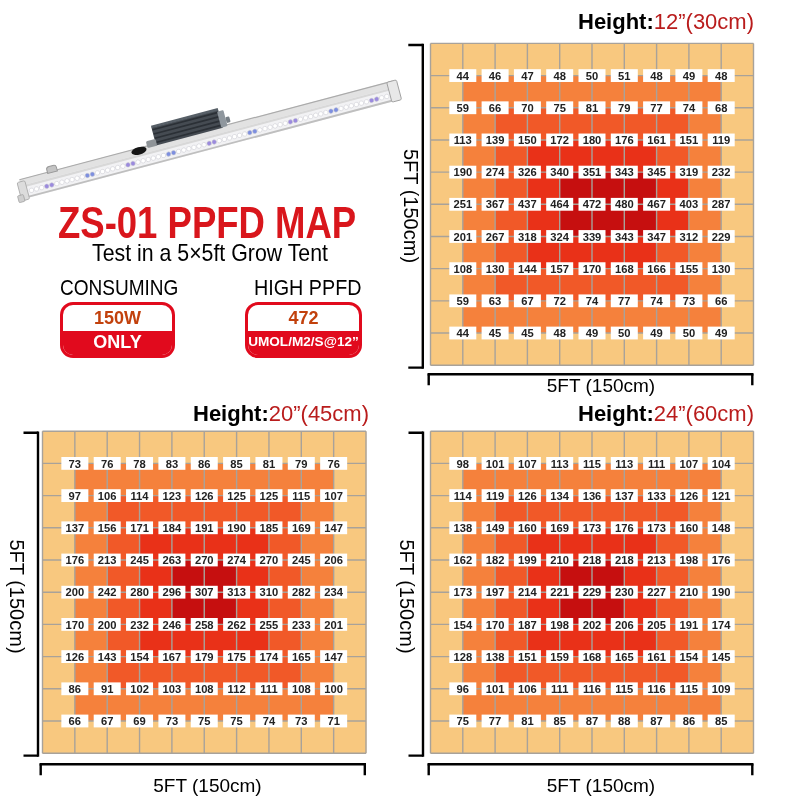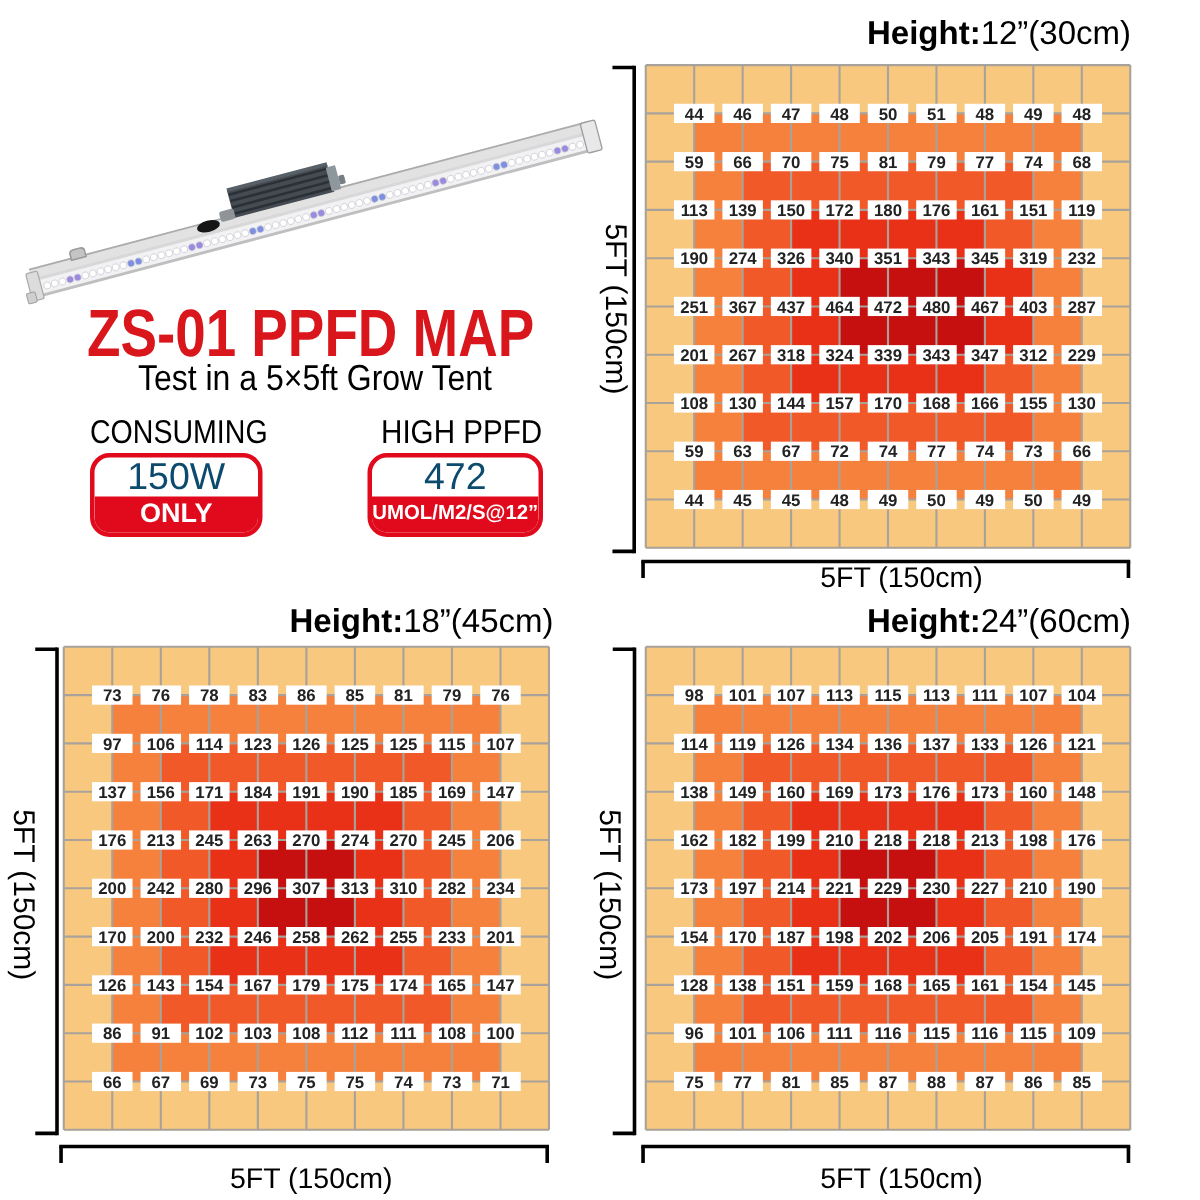--- a/index.html
+++ b/index.html
@@ -1,20 +1,20 @@
 <!DOCTYPE html>
 <html><head><meta charset="utf-8">
 <style>
 html,body{margin:0;padding:0;background:#fff;width:800px;height:800px;font-family:"Liberation Sans",sans-serif;}
 *{box-sizing:border-box;}
 .abs{position:absolute;}
 .title-line{white-space:nowrap;font-weight:bold;color:#000;font-size:22px;}
-.title-line .red{color:#000000;font-weight:normal;}
+.title-line .red{color:#b91c1c;font-weight:normal;}
 .badge{position:absolute;border:3px solid #e10a1d;border-radius:13px;background:#fff;overflow:hidden;text-align:center;}
-.badge .top{color:#0c4a6e;font-weight:normal;font-size:25px;line-height:27px;height:25.8px;}
+.badge .top{color:#c2410c;font-weight:bold;font-size:18px;line-height:27px;height:25.8px;}
 .badge .bot{background:#e10a1d;color:#fff;font-weight:bold;height:100%;}
 </style></head>
 <body>
 <svg width="800" height="800" viewBox="0 0 800 800" font-family="Liberation Sans, sans-serif" style="position:absolute;left:0;top:0">
     <g transform="translate(20 186) rotate(-14.8)">
       <rect x="1" y="-6.5" width="386" height="7" fill="#e2e2e2"></rect>
       <rect x="1" y="-6.8" width="386" height="1.2" fill="#ababab"></rect>
       <rect x="0" y="0" width="388.0" height="13.5" rx="1.5" fill="#f2f2f4"></rect>
       <rect x="0" y="0" width="388.0" height="2.2" fill="#d8d8d8"></rect>
       <rect x="0" y="11.6" width="388.0" height="1.9" rx="0.9" fill="#bfbfbf"></rect>
@@ -903,21 +903,21 @@
     <text x="9.5" y="596.5" transform="rotate(90 9.5 596.5)" text-anchor="middle" font-size="20" fill="#000">5FT (150cm)</text>
     <text x="207.5" y="792" text-anchor="middle" font-size="19" fill="#000">5FT (150cm)</text>
     <path d="M423.0 431.6V756.8" stroke="#000" stroke-width="2.4" fill="none"></path>
     <path d="M423.0 432.8H408.5M423.0 755.6H408.5" stroke="#000" stroke-width="2.4" fill="none"></path>
     <path d="M427.5 764.3H753.5" stroke="#000" stroke-width="2.4"></path>
     <path d="M428.7 764.3V775.3M752.3 764.3V775.3" stroke="#000" stroke-width="2.4"></path>
     <text x="400" y="596.5" transform="rotate(90 400 596.5)" text-anchor="middle" font-size="20" fill="#000">5FT (150cm)</text>
     <text x="601" y="792" text-anchor="middle" font-size="19" fill="#000">5FT (150cm)</text>
   </svg>
 <div class="abs title-line" style="left:578px;top:9px;">Height:<span class="red">12”(30cm)</span></div>
-<div class="abs title-line" style="left:193px;top:401px;">Height:<span class="red">18”(45cm)</span></div>
+<div class="abs title-line" style="left:193px;top:401px;">Height:<span class="red">20”(45cm)</span></div>
 <div class="abs title-line" style="left:578px;top:401px;text-align:center;">Height:<span class="red">24”(60cm)</span></div>
 <div class="abs" id="zs" style="left:58px;top:198px;color:#d9161c;font-weight:bold;font-size:44.7px;white-space:nowrap;transform-origin:0 0;transform:scaleX(0.817);">ZS-01 PPFD MAP</div>
 <div class="abs" id="test" style="left:92px;top:238.6px;color:#000;font-size:24px;white-space:nowrap;transform-origin:0 0;transform:scaleX(0.888);">Test in a 5×5ft Grow Tent</div>
 <div class="abs" style="left:60px;top:275.4px;font-size:22px;color:#000;white-space:nowrap;transform-origin:0 0;transform:scaleX(0.865);">CONSUMING</div>
 <div class="abs" style="left:254px;top:275.4px;font-size:22px;color:#000;white-space:nowrap;transform-origin:0 0;transform:scaleX(0.897);">HIGH PPFD</div>
 <div class="badge" style="left:60px;top:302px;width:115px;height:56px;">
   <div class="top">150W</div>
   <div class="bot" style="font-size:18px;line-height:23.5px;">ONLY</div>
 </div>
 <div class="badge" style="left:245px;top:302px;width:117px;height:56px;">

